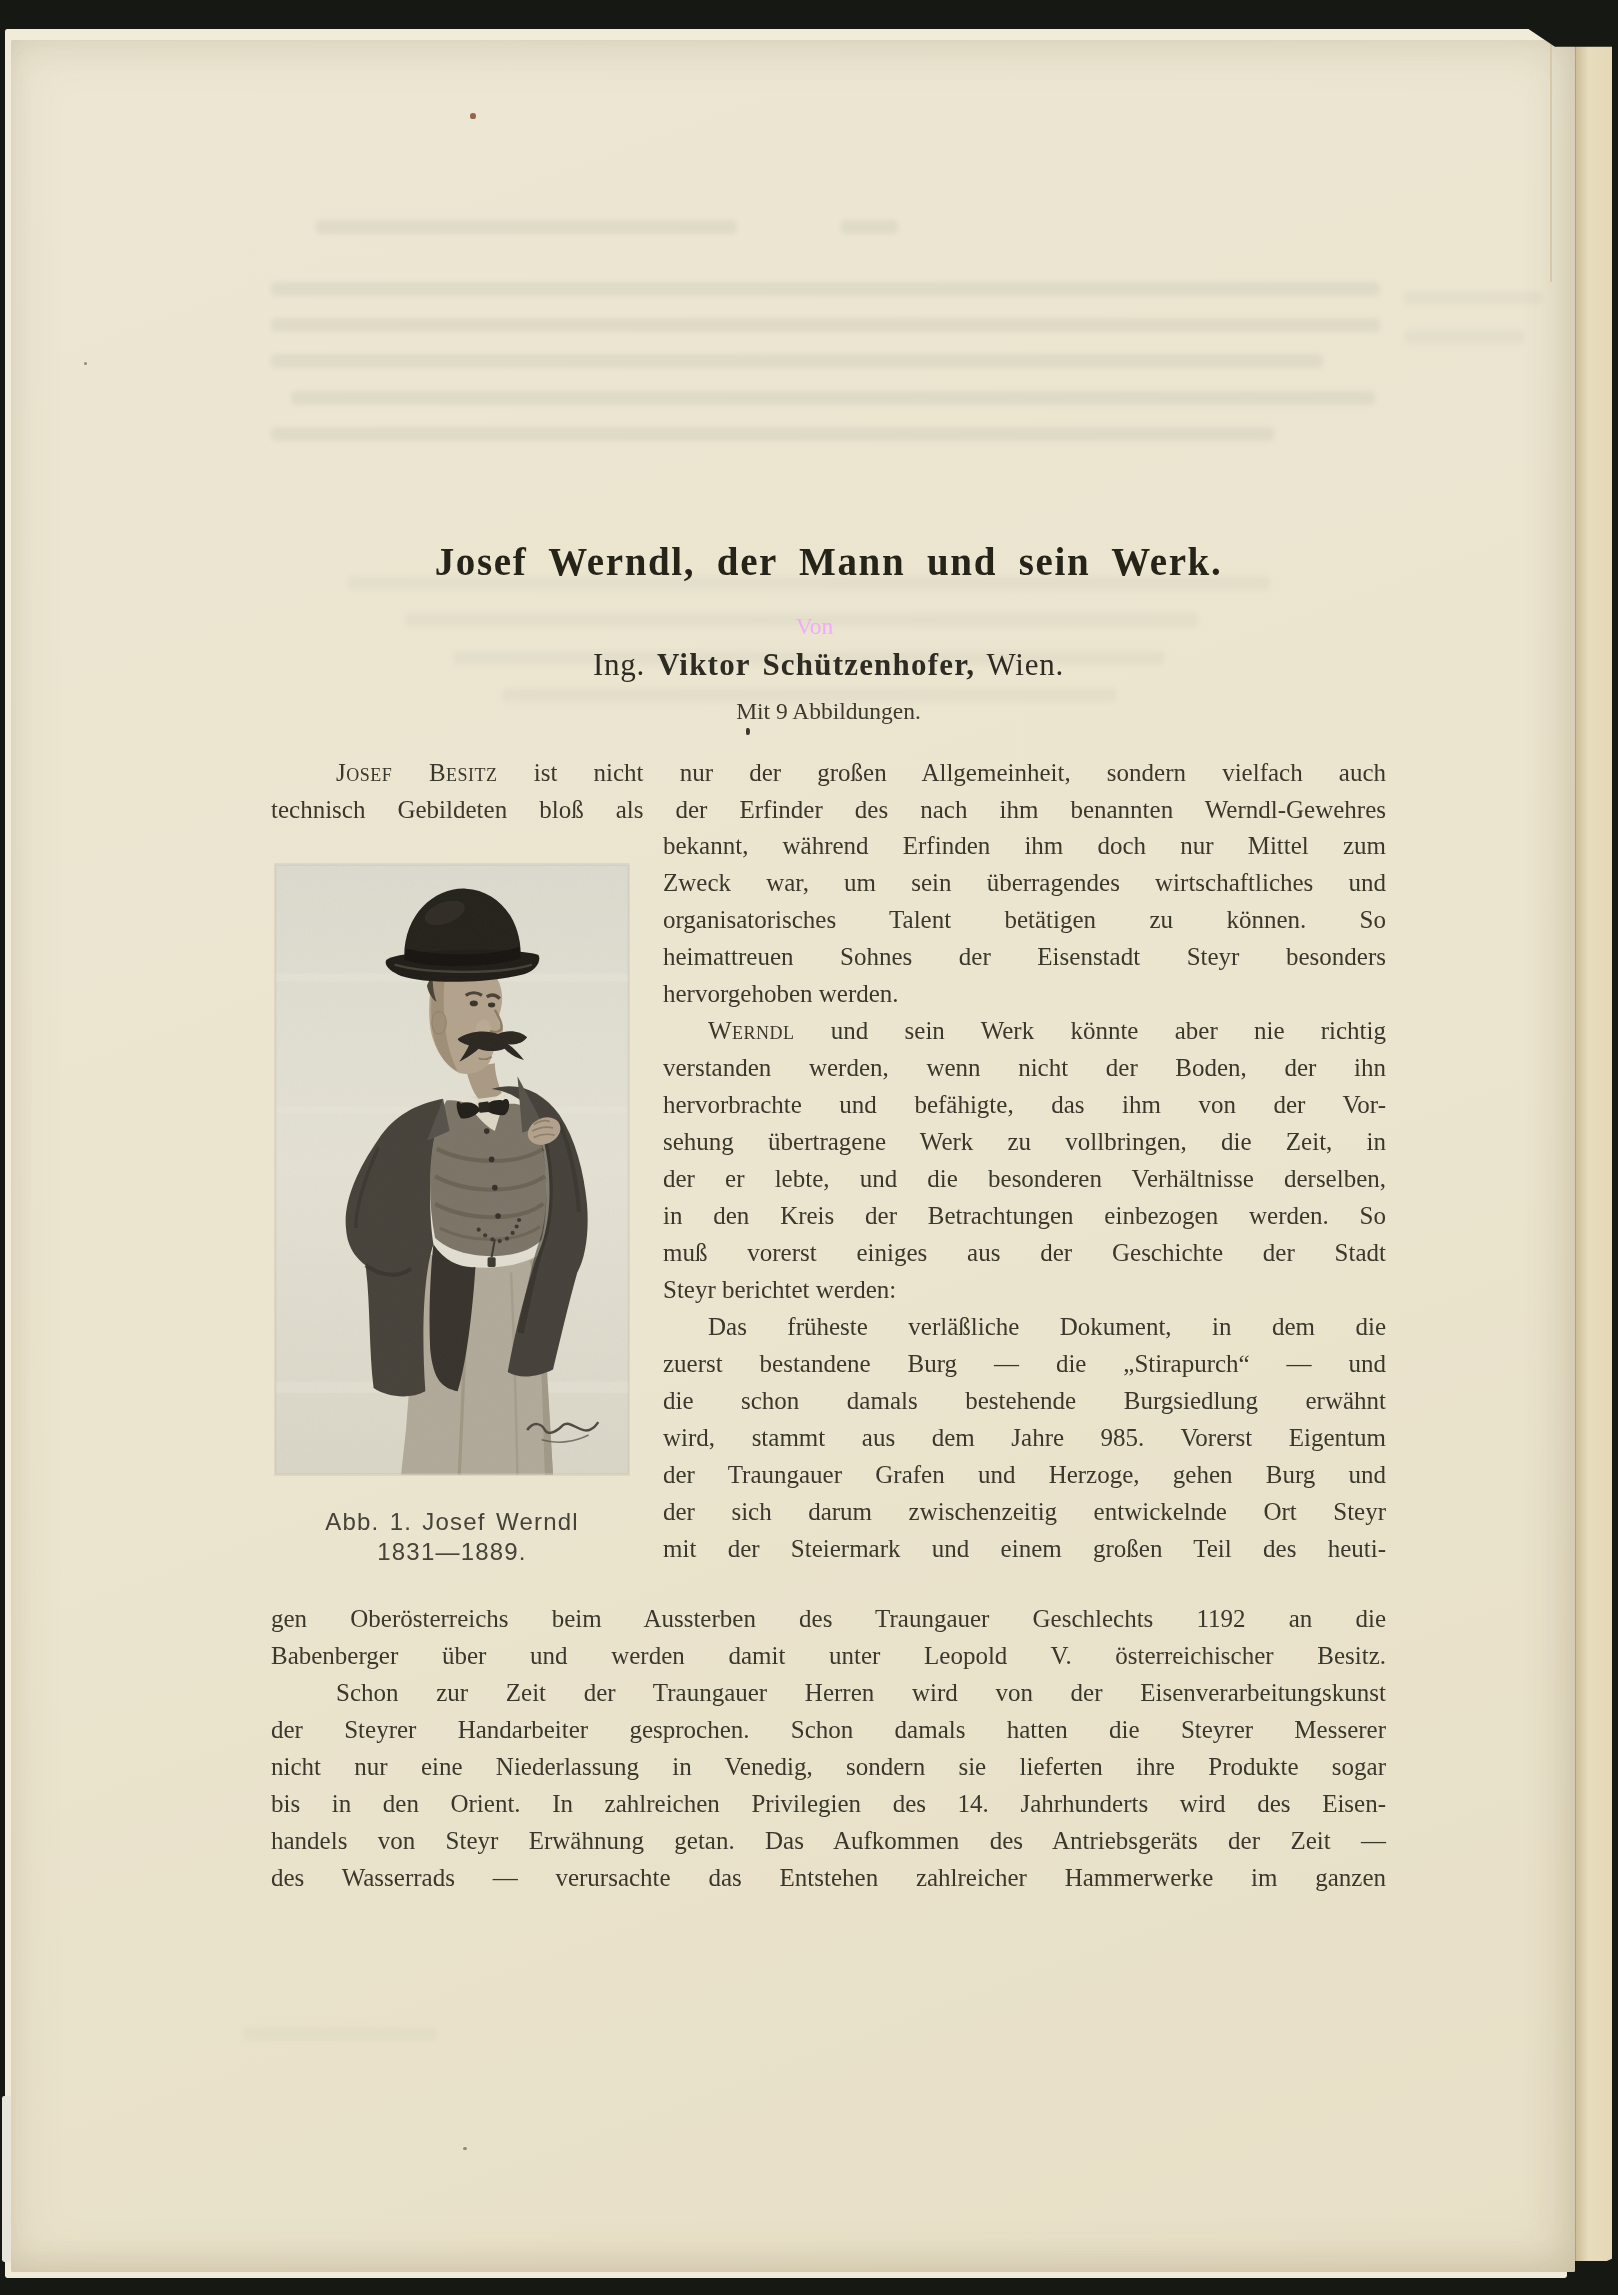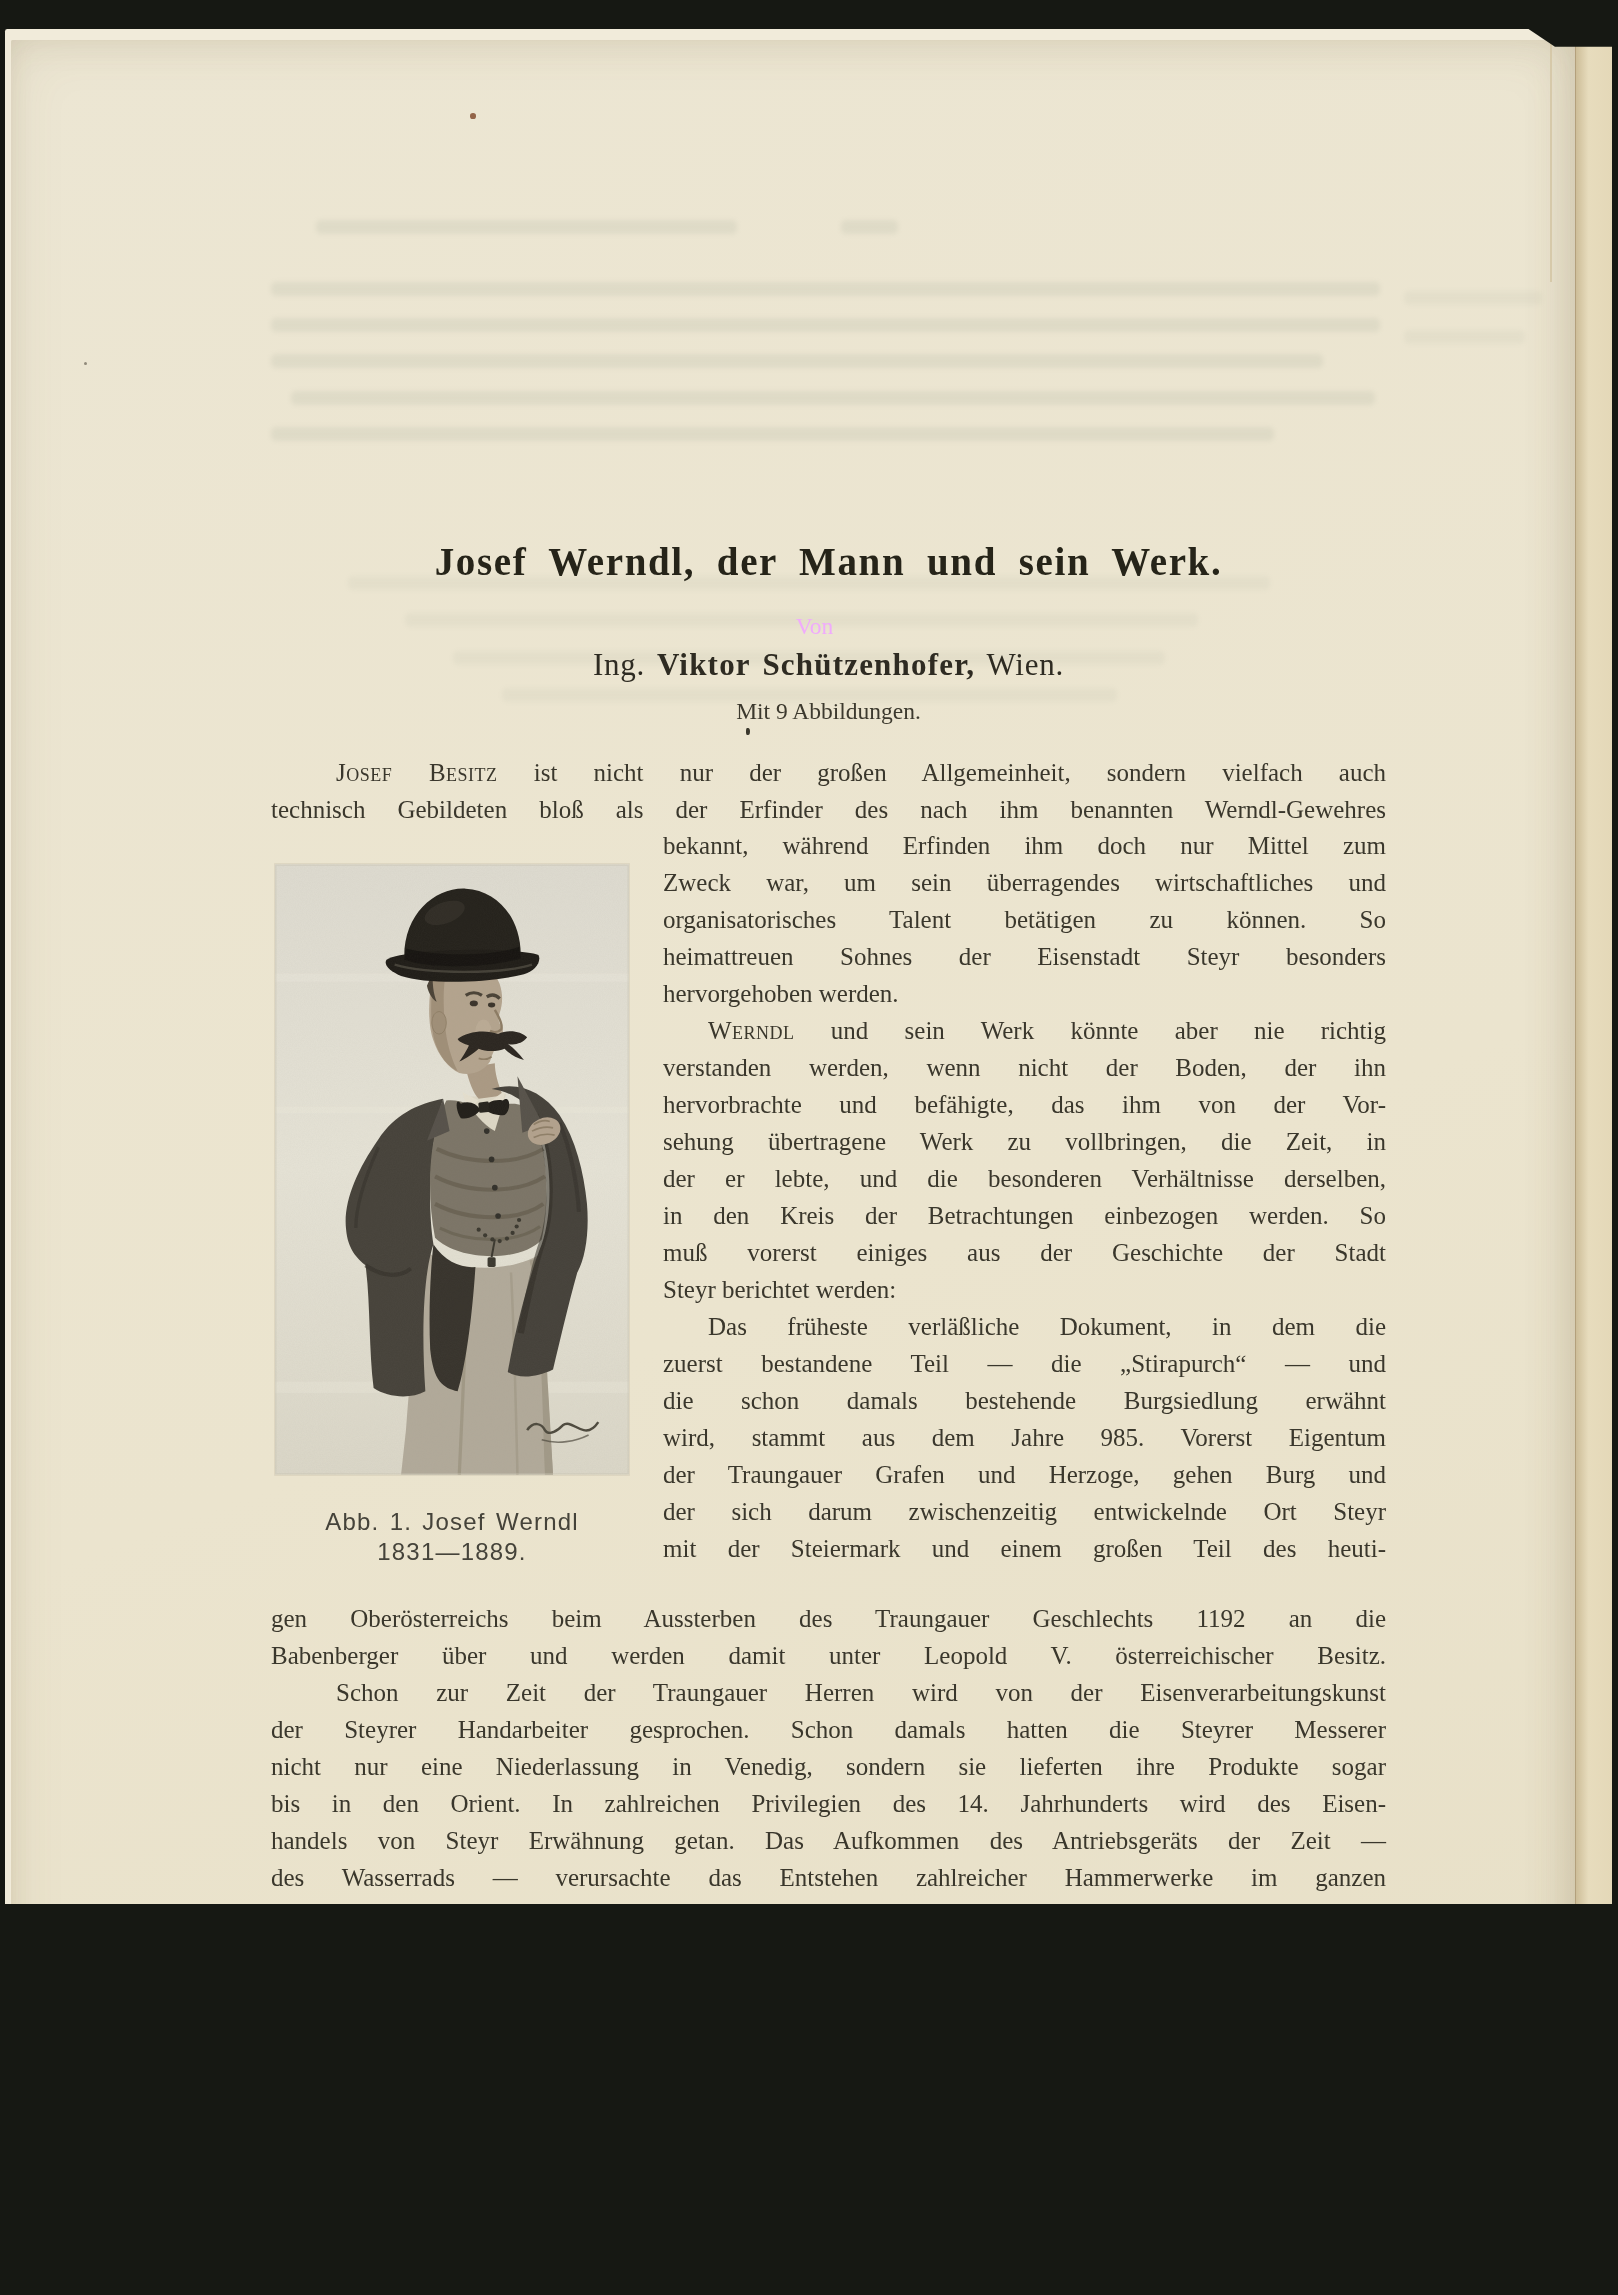--- a/index.html
+++ b/index.html
@@ -1,16 +1,16 @@
 <!DOCTYPE html>
 <html style="font-size:13px"><head>
 <meta charset="utf-8">
 <style>
   html,body{margin:0;padding:0;background:#161813;}
-  .canvas{position:relative;width:1618px;height:1904px;background:#161813;overflow:hidden;
+  .canvas{position:relative;width:1618px;height:2295px;background:#161813;overflow:hidden;
           font-family:"Liberation Serif", serif;}
   
   .underpage{position:absolute;left:4.9px;top:29px;width:1562px;height:2249px;
              background:#f1ebda;border-radius:2.4px;}
   .underpage-bl{position:absolute;left:1.6px;top:2096px;width:26px;height:166px;
                 background:#e7e5da;border-radius:2.4px;}
   .page{position:absolute;left:11.3px;top:40px;width:1564px;height:2232px;border-radius:1.6px;
         background:linear-gradient(160deg,#ece6d3 0%,#ebe4ce 55%,#e7dfc6 100%);
         box-shadow:inset 0 0 57px rgba(120,100,60,.10), inset -16px 0 36px rgba(120,100,60,.10),
                    inset 0 -11.3px 24px rgba(120,100,60,.08);}
@@ -105,21 +105,21 @@
       <div class="tline last"><span>hervorgehoben werden.</span></div>
       <div class="tline indent"><span class="sc">Werndl</span><span> und sein Werk könnte aber nie richtig</span></div>
       <div class="tline"><span>verstanden werden, wenn nicht der Boden, der ihn</span></div>
       <div class="tline"><span>hervorbrachte und befähigte, das ihm von der Vor-</span></div>
       <div class="tline"><span>sehung übertragene Werk zu vollbringen, die Zeit, in</span></div>
       <div class="tline"><span>der er lebte, und die besonderen Verhältnisse derselben,</span></div>
       <div class="tline"><span>in den Kreis der Betrachtungen einbezogen werden. So</span></div>
       <div class="tline"><span>muß vorerst einiges aus der Geschichte der Stadt</span></div>
       <div class="tline last"><span>Steyr berichtet werden:</span></div>
       <div class="tline indent"><span>Das früheste verläßliche Dokument, in dem die</span></div>
-      <div class="tline"><span>zuerst bestandene Teil — die „Stirapurch“ — und</span></div>
+      <div class="tline"><span>zuerst bestandene Burg — die „Stirapurch“ — und</span></div>
       <div class="tline"><span>die schon damals bestehende Burgsiedlung erwähnt</span></div>
       <div class="tline"><span>wird, stammt aus dem Jahre 985. Vorerst Eigentum</span></div>
       <div class="tline"><span>der Traungauer Grafen und Herzoge, gehen Burg und</span></div>
       <div class="tline"><span>der sich darum zwischenzeitig entwickelnde Ort Steyr</span></div>
       <div class="tline"><span>mit der Steiermark und einem großen Teil des heuti-</span></div>
     </div>
   <div class="bodyblock wide widetext">
       <div class="tline"><span>gen Oberösterreichs beim Aussterben des Traungauer Geschlechts 1192 an die</span></div>
       <div class="tline"><span>Babenberger über und werden damit unter Leopold V. österreichischer Besitz.</span></div>
       <div class="tline indent"><span>Schon zur Zeit der Traungauer Herren wird von der Eisenverarbeitungskunst</span></div>

